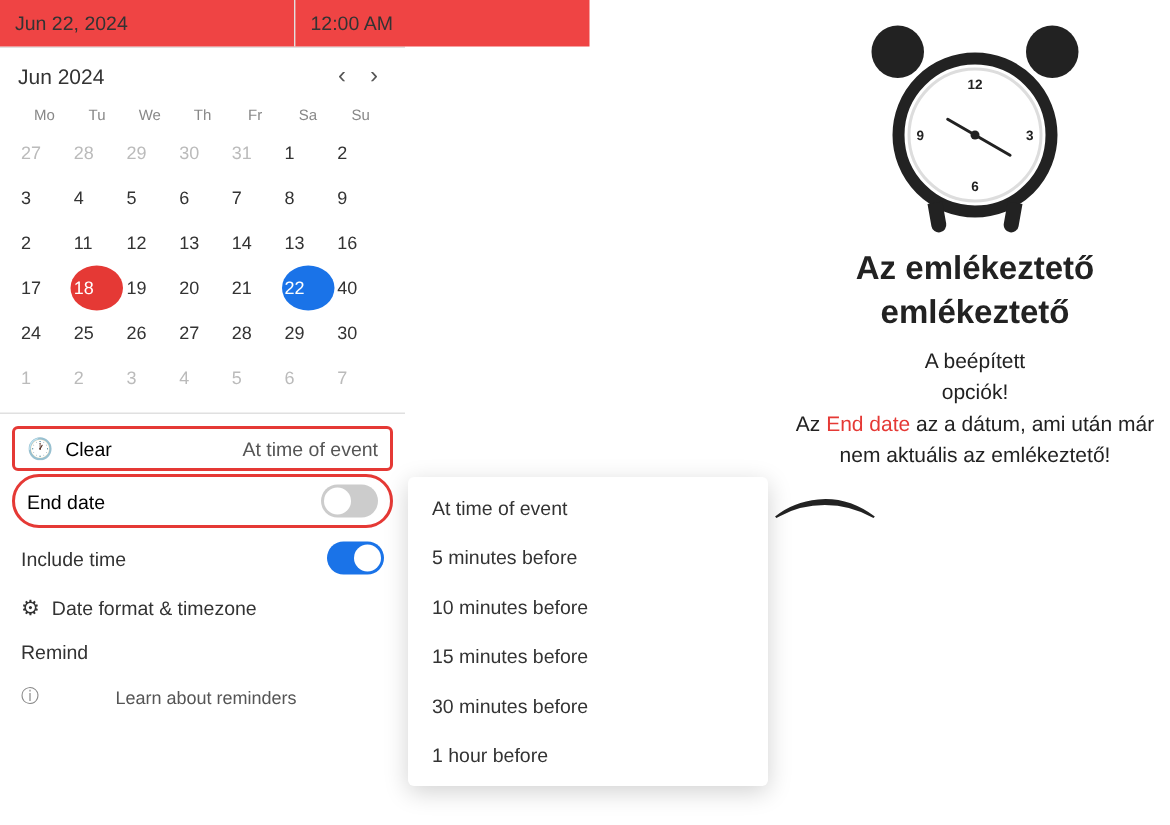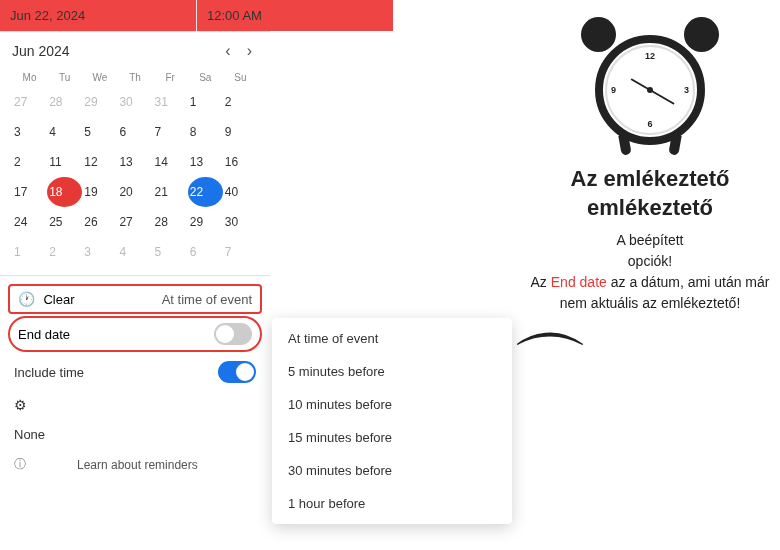--- a/index.html
+++ b/index.html
@@ -464,25 +464,26 @@
     </div>
 
     <div class="option-row">
       <span>Include time</span>
       <div class="toggle"></div>
     </div>
 
     <div class="option-row" style="cursor:pointer;">
       <div class="option-row-left">
         <span class="gear-icon">⚙</span>
+        <span>Date format &amp; timezone</span>
       </div>
     </div>
 
     <div class="option-row" style="cursor:pointer;">
-      <span class="clear-text">None</span>
+      <span class="clear-text">Remind</span>
     </div>
 
     <div class="option-row" style="cursor:pointer;">
       <div class="option-row-left">
         <span class="info-icon">ⓘ</span>
         <span class="link-text">Learn about reminders</span>
       </div>
     </div>
   </div>
 </div>

